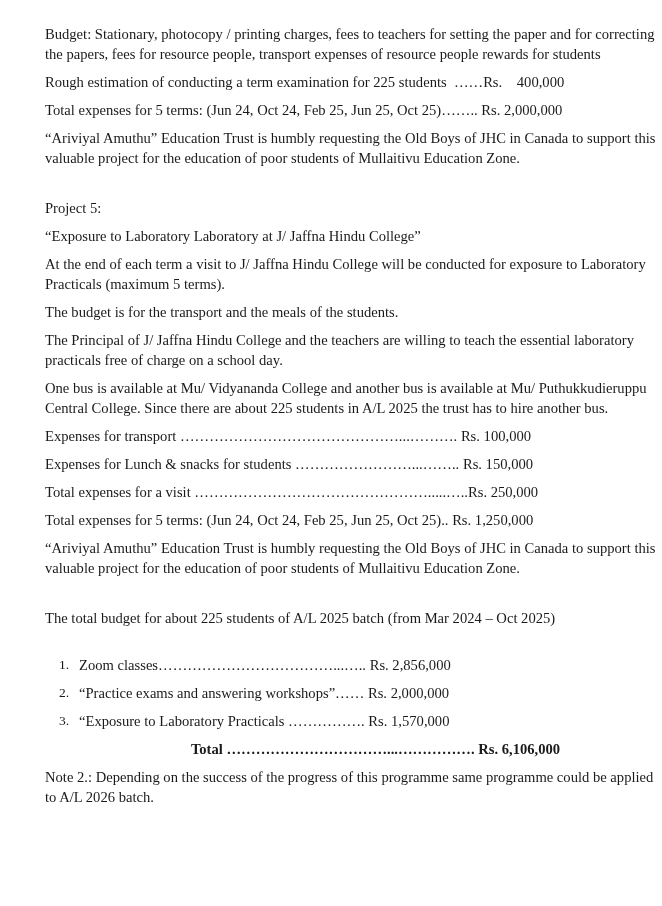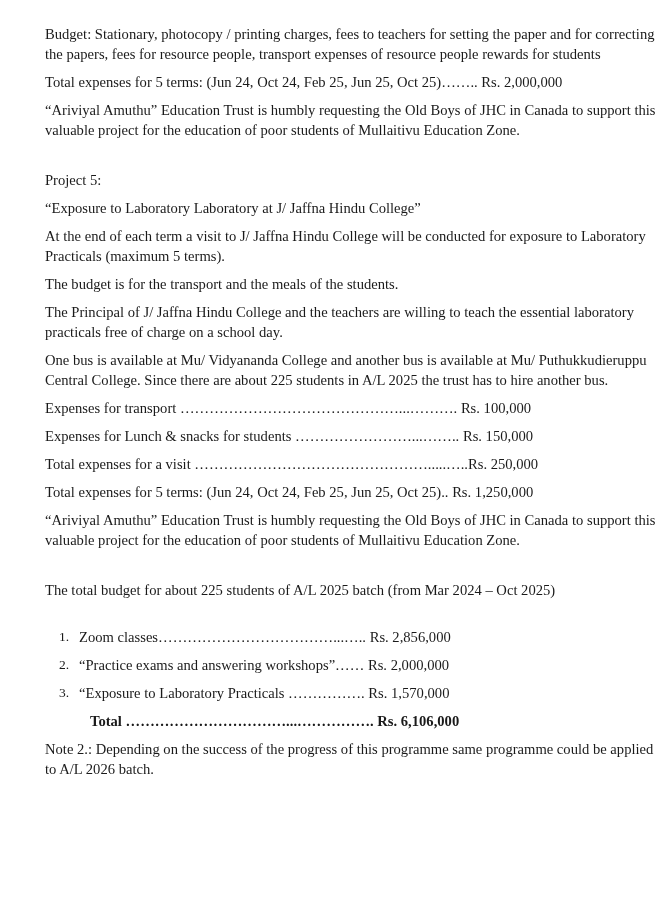--- a/index.html
+++ b/index.html
@@ -19,20 +19,21 @@
   .list li { display: flex; margin-bottom: 8px; }
   .list .num { width: 24px; text-align: right; padding-right: 10px; flex: none; font-size: 13.5px; }
   .head { margin-bottom: 27px; }
 </style>
 </head>
 <body>
 
 <div class="page">
 
   <p>Budget: Stationary, photocopy / printing charges, fees to teachers for setting the paper and for correcting the papers, fees for resource people, transport expenses of resource people rewards for students</p>
+  <p class="pre">Rough estimation of conducting a term examination for 225 students  ……Rs.    400,000</p>
   <p>Total expenses for 5 terms: (Jun 24, Oct 24, Feb 25, Jun 25, Oct 25)…….. Rs. 2,000,000</p>
   <p>“Ariviyal Amuthu” Education Trust is humbly requesting the Old Boys of JHC in Canada to support this valuable project for the education of poor students of Mullaitivu Education Zone.</p>
 
   <div class="gap-lg"></div>
 
   <p class="bold">Project 5:</p>
   <p class="bold">“Exposure to Laboratory Laboratory at J/ Jaffna Hindu College”</p>
   <p>At the end of each term a visit to J/ Jaffna Hindu College will be conducted for exposure to Laboratory Practicals (maximum 5 terms).</p>
   <p>The budget is for the transport and the meals of the students.</p>
   <p>The Principal of J/ Jaffna Hindu College and the teachers are willing to teach the essential laboratory practicals free of charge on a school day.</p>
@@ -56,17 +57,17 @@
     </li>
     <li>
       <span class="num">2.</span>
       <span>“Practice exams and answering workshops”…… Rs. 2,000,000</span>
     </li>
     <li>
       <span class="num">3.</span>
       <span>“Exposure to Laboratory Practicals ……………. Rs. 1,570,000</span>
     </li>
   </ul>
-  <p class="total" style="padding-left:45px;font-weight:bold;">Total ……………………………...……………. Rs. 6,106,000</p>
+  <p class="total" style="padding-left:45px;font-weight:bold;text-align:center;">Total ……………………………...……………. Rs. 6,106,000</p>
 
   <p>Note 2.: Depending on the success of the progress of this programme same programme could be applied to A/L 2026 batch.</p>
 
 </div>
 
 </body></html>

